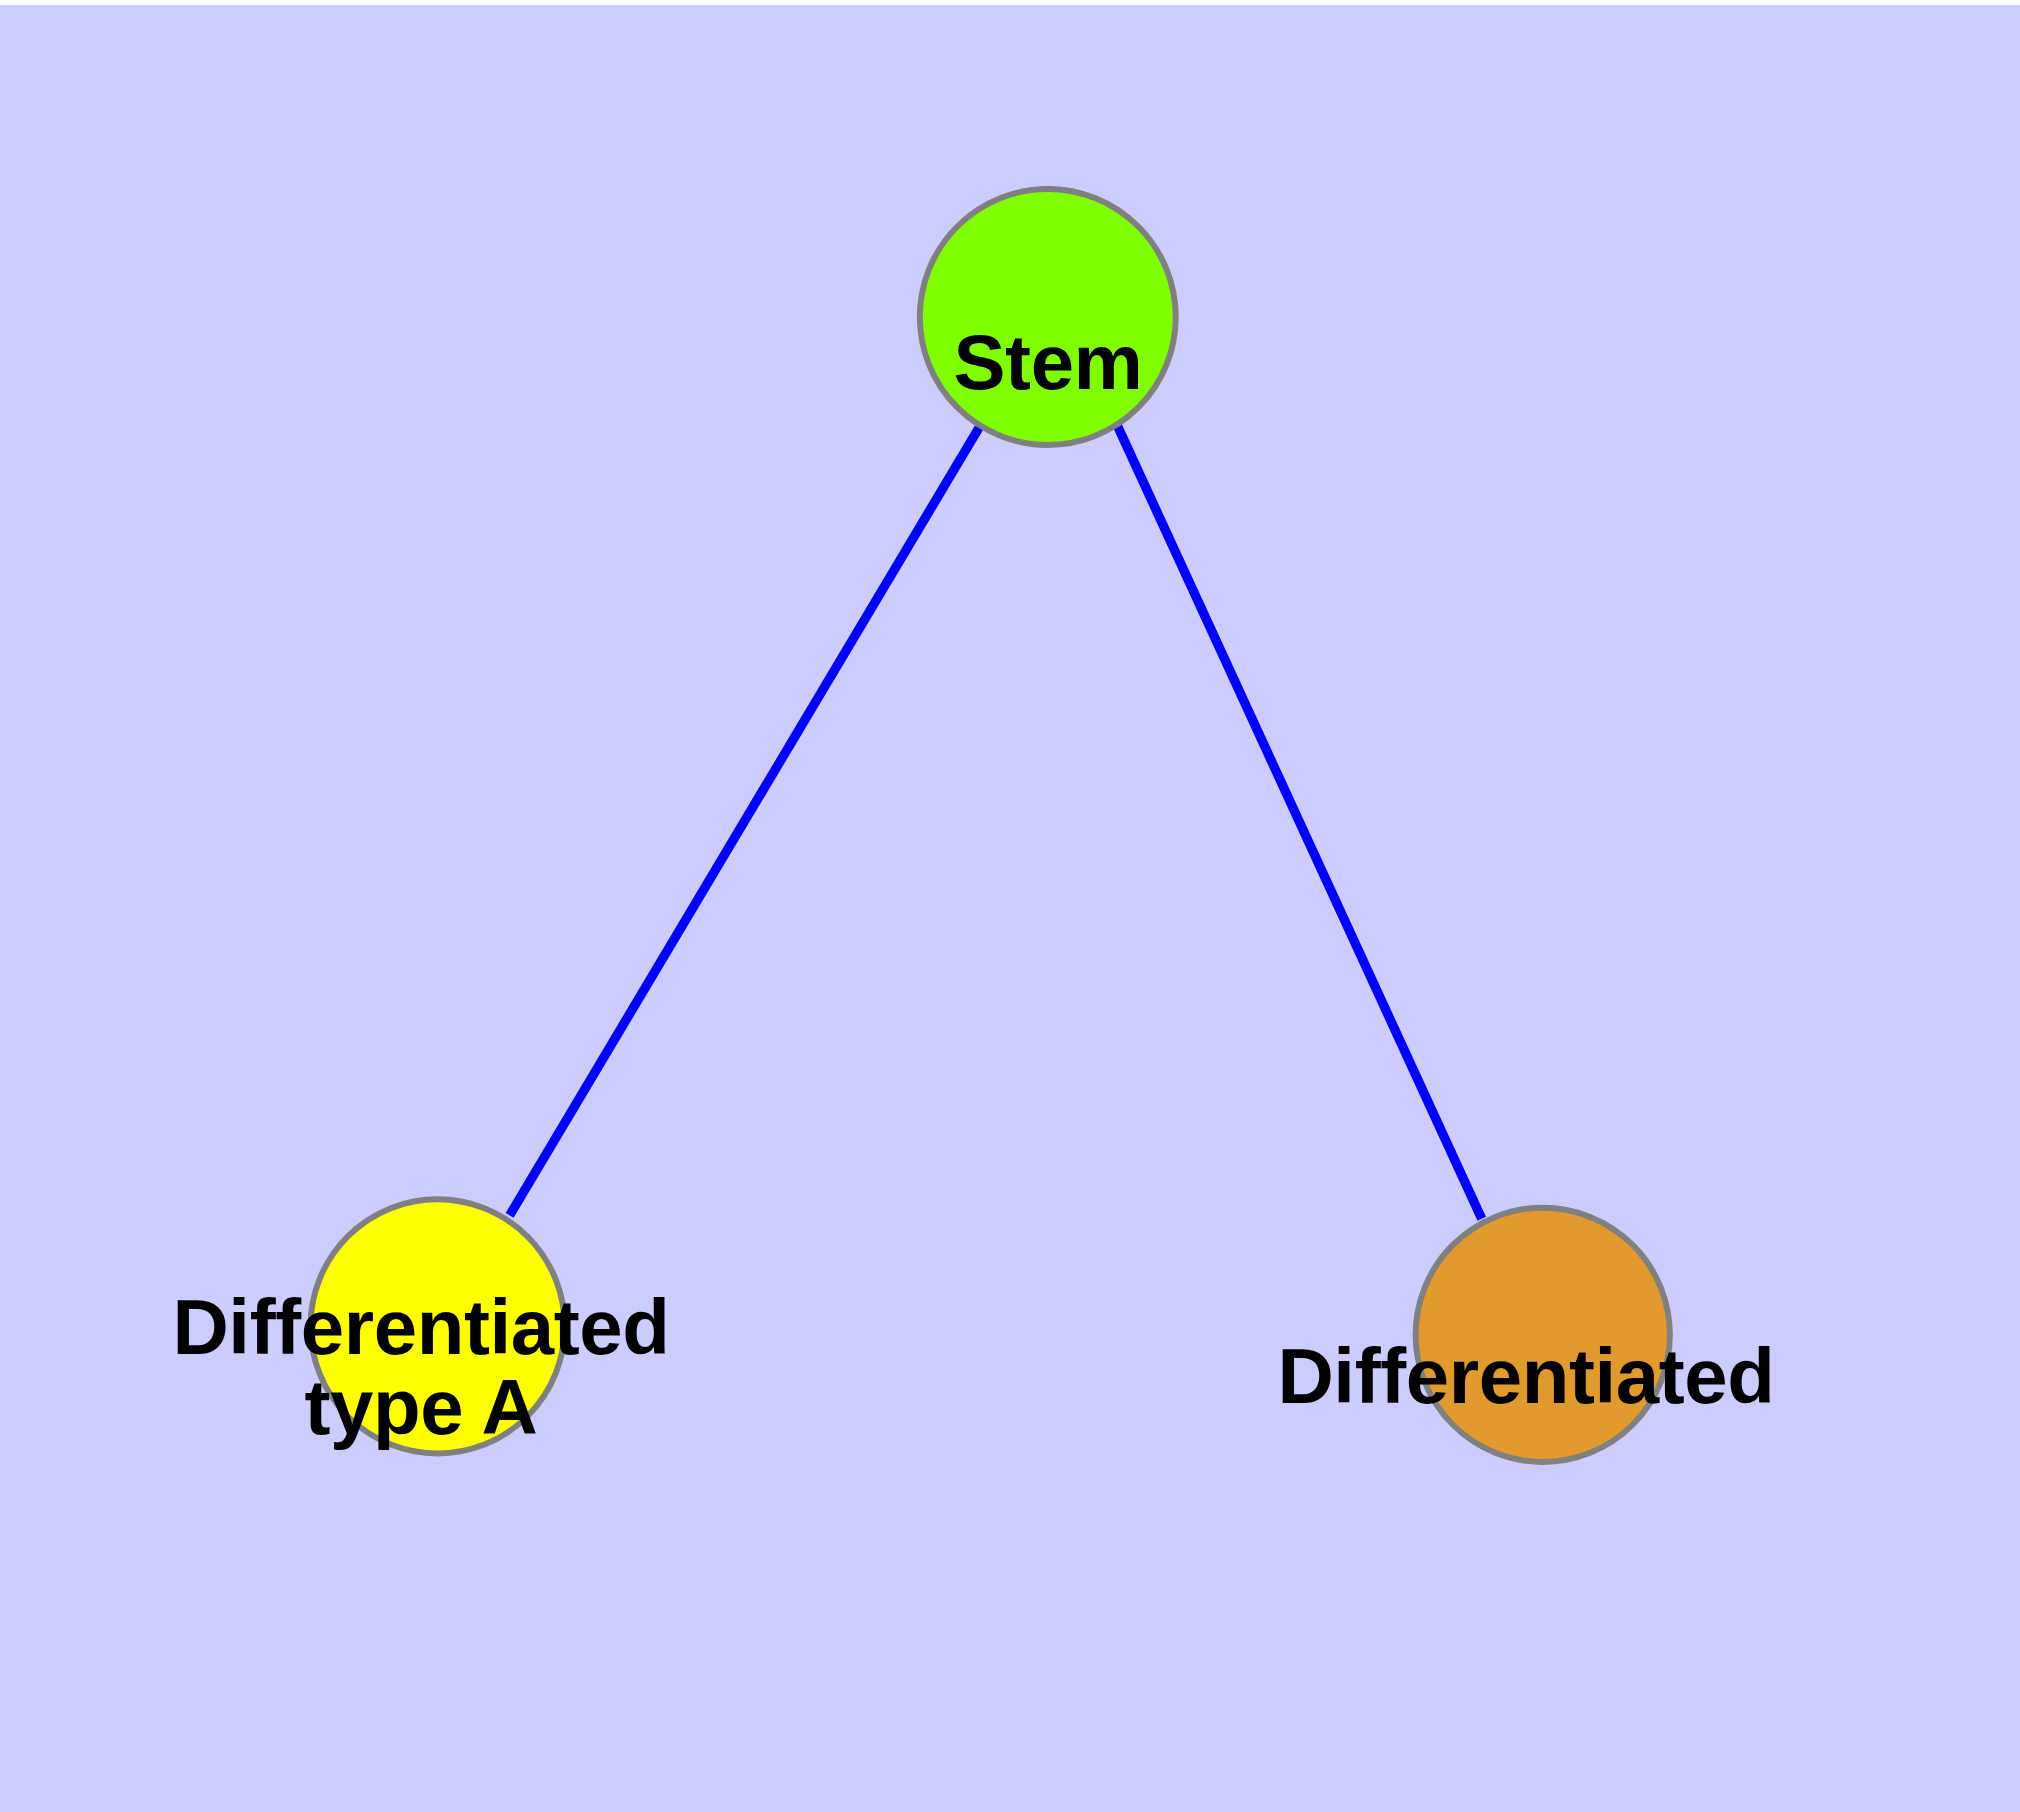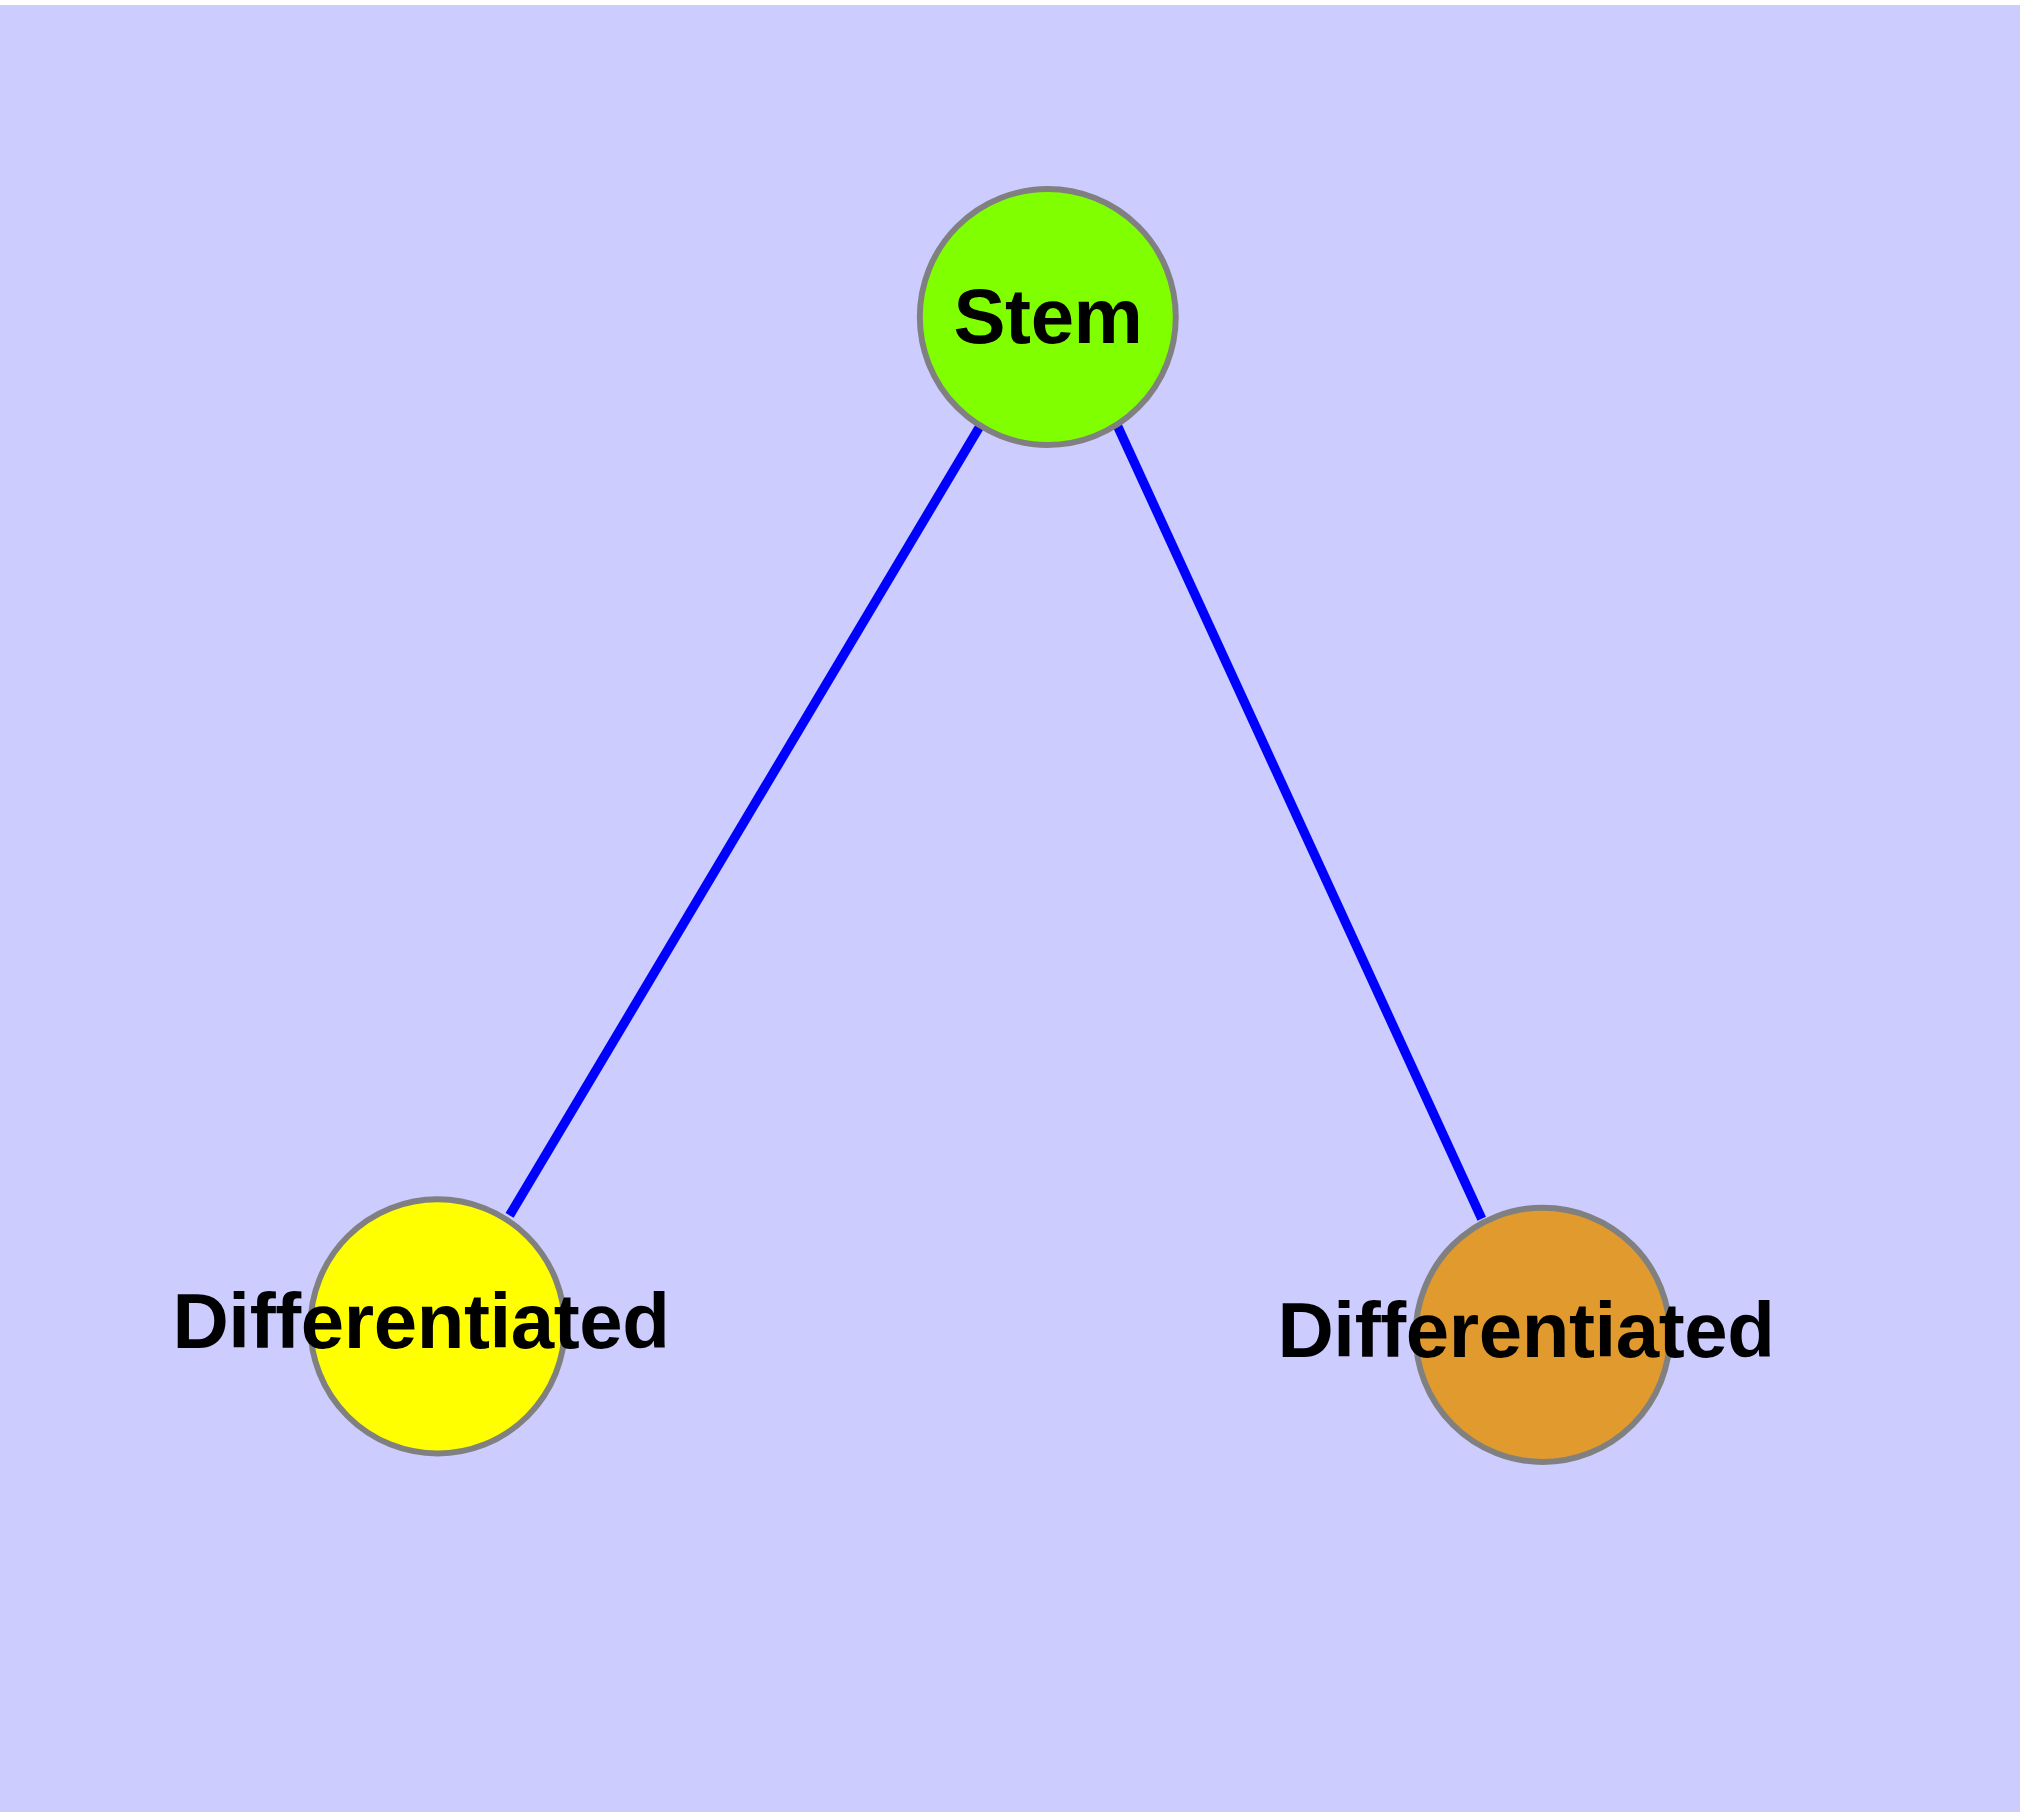--- a/index.html
+++ b/index.html
@@ -44,20 +44,21 @@
     position: absolute;
     color: #000000;
     font-weight: bold;
     font-size: 78px;
     line-height: 1.02;
     text-align: center;
     white-space: nowrap;
     letter-spacing: -0.4px;
     transform: translate(-50%, -50%);
     pointer-events: none;
+    margin-top: 46px;
   }
 </style>
 </head>
 <body>
 
 <div id="canvas" style="background: rgb(255, 255, 255);">
 
   <div id="plot-background" style="background: rgb(204, 204, 255);"></div>
 
   <svg id="graph-svg" viewBox="0 0 2384 2138" xmlns="http://www.w3.org/2000/svg">
@@ -73,20 +74,21 @@
       <circle class="node-circle" cx="1820" cy="1575" r="150" fill="#e09a2e" stroke="#808080" stroke-width="7"></circle>
     </g>
   </svg>
 
   <div class="node-label" style="left: 1048px; top: 317px; color: rgb(0, 0, 0); font-size: 78px;">
     <span>Stem</span>
   </div>
 
   <div class="node-label" style="left: 421px; top: 1322px; color: rgb(0, 0, 0); font-size: 78px;">
     <div>Differentiated</div>
+    <div>type A</div>
   </div>
 
   <div class="node-label" style="left: 1526px; top: 1331px; color: rgb(0, 0, 0); font-size: 78px;">
     <div>Differentiated</div>
   </div>
 
 </div>
 
 
 </body></html>

